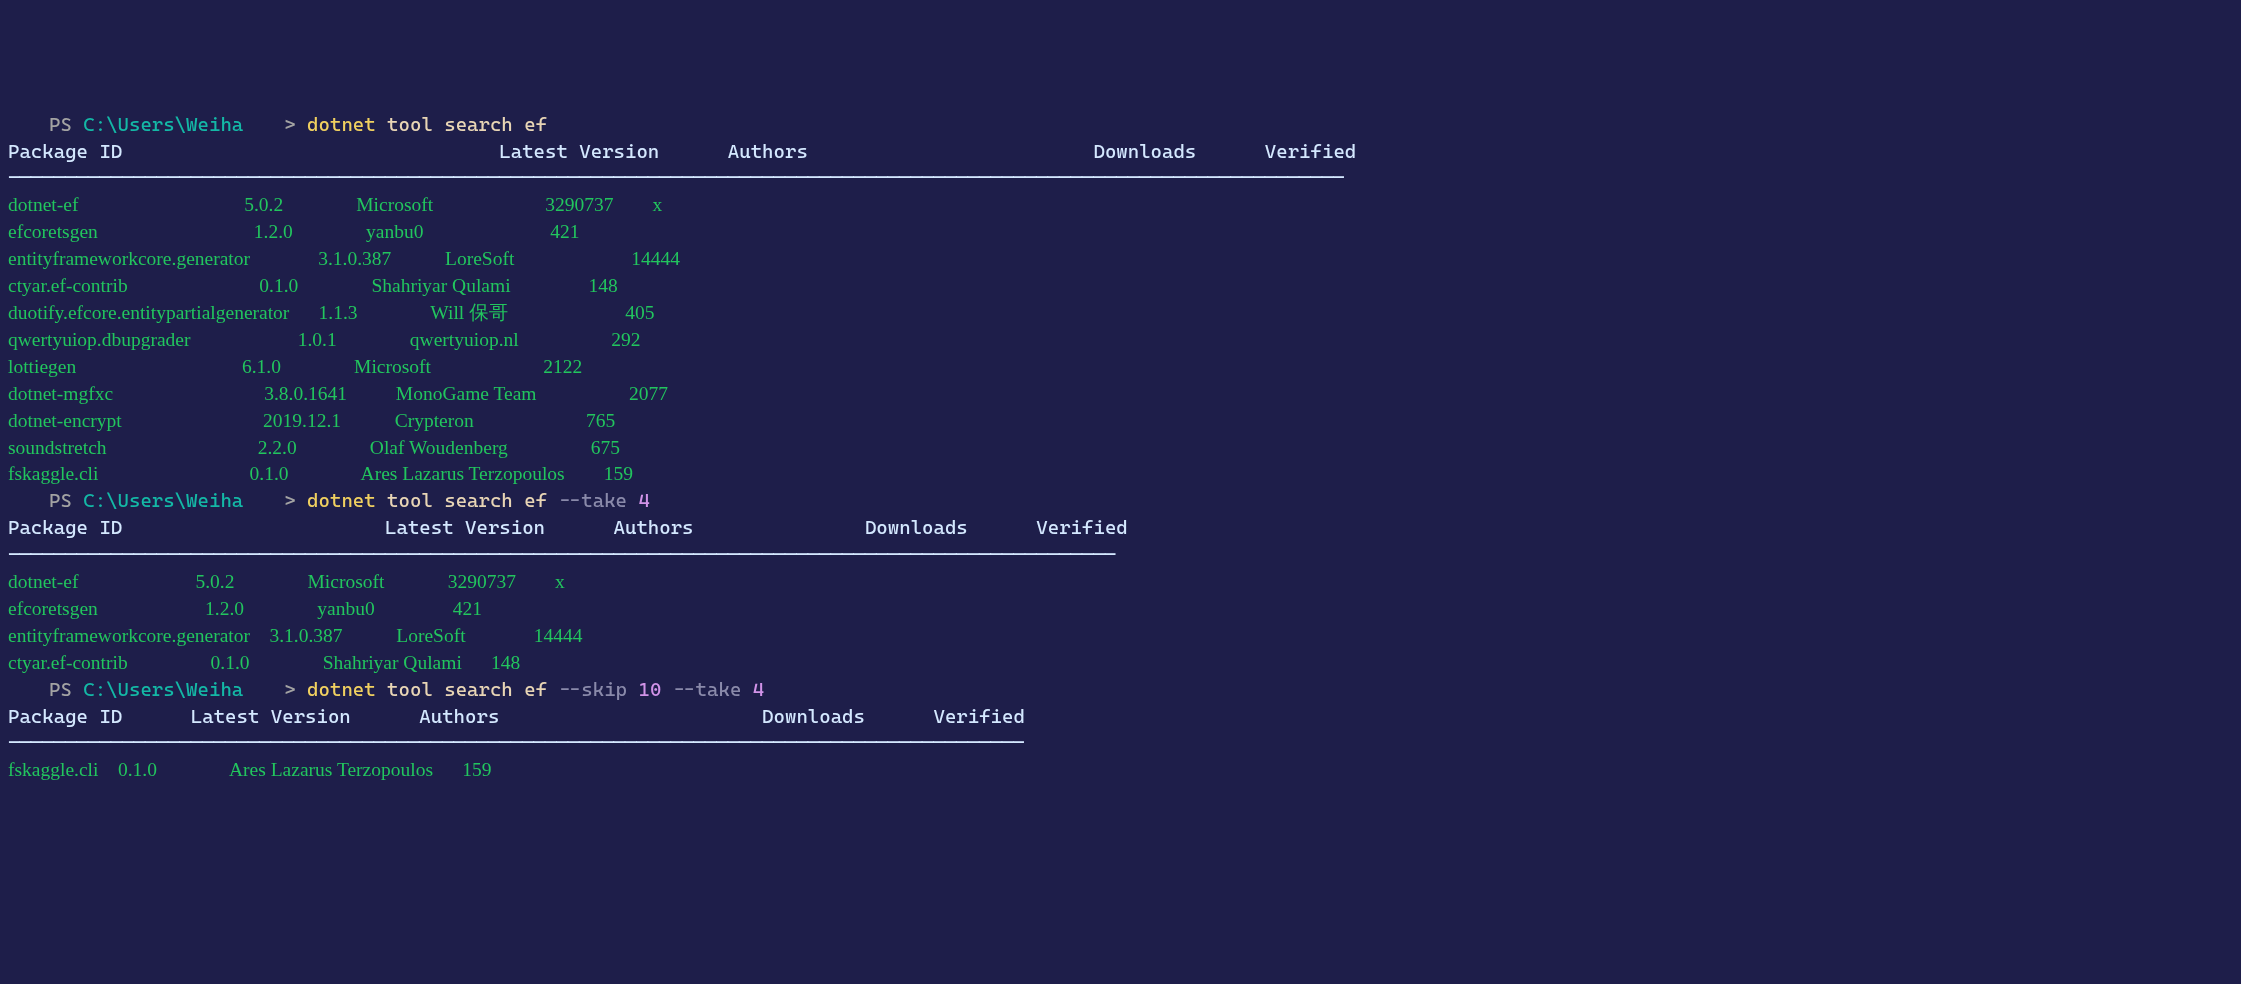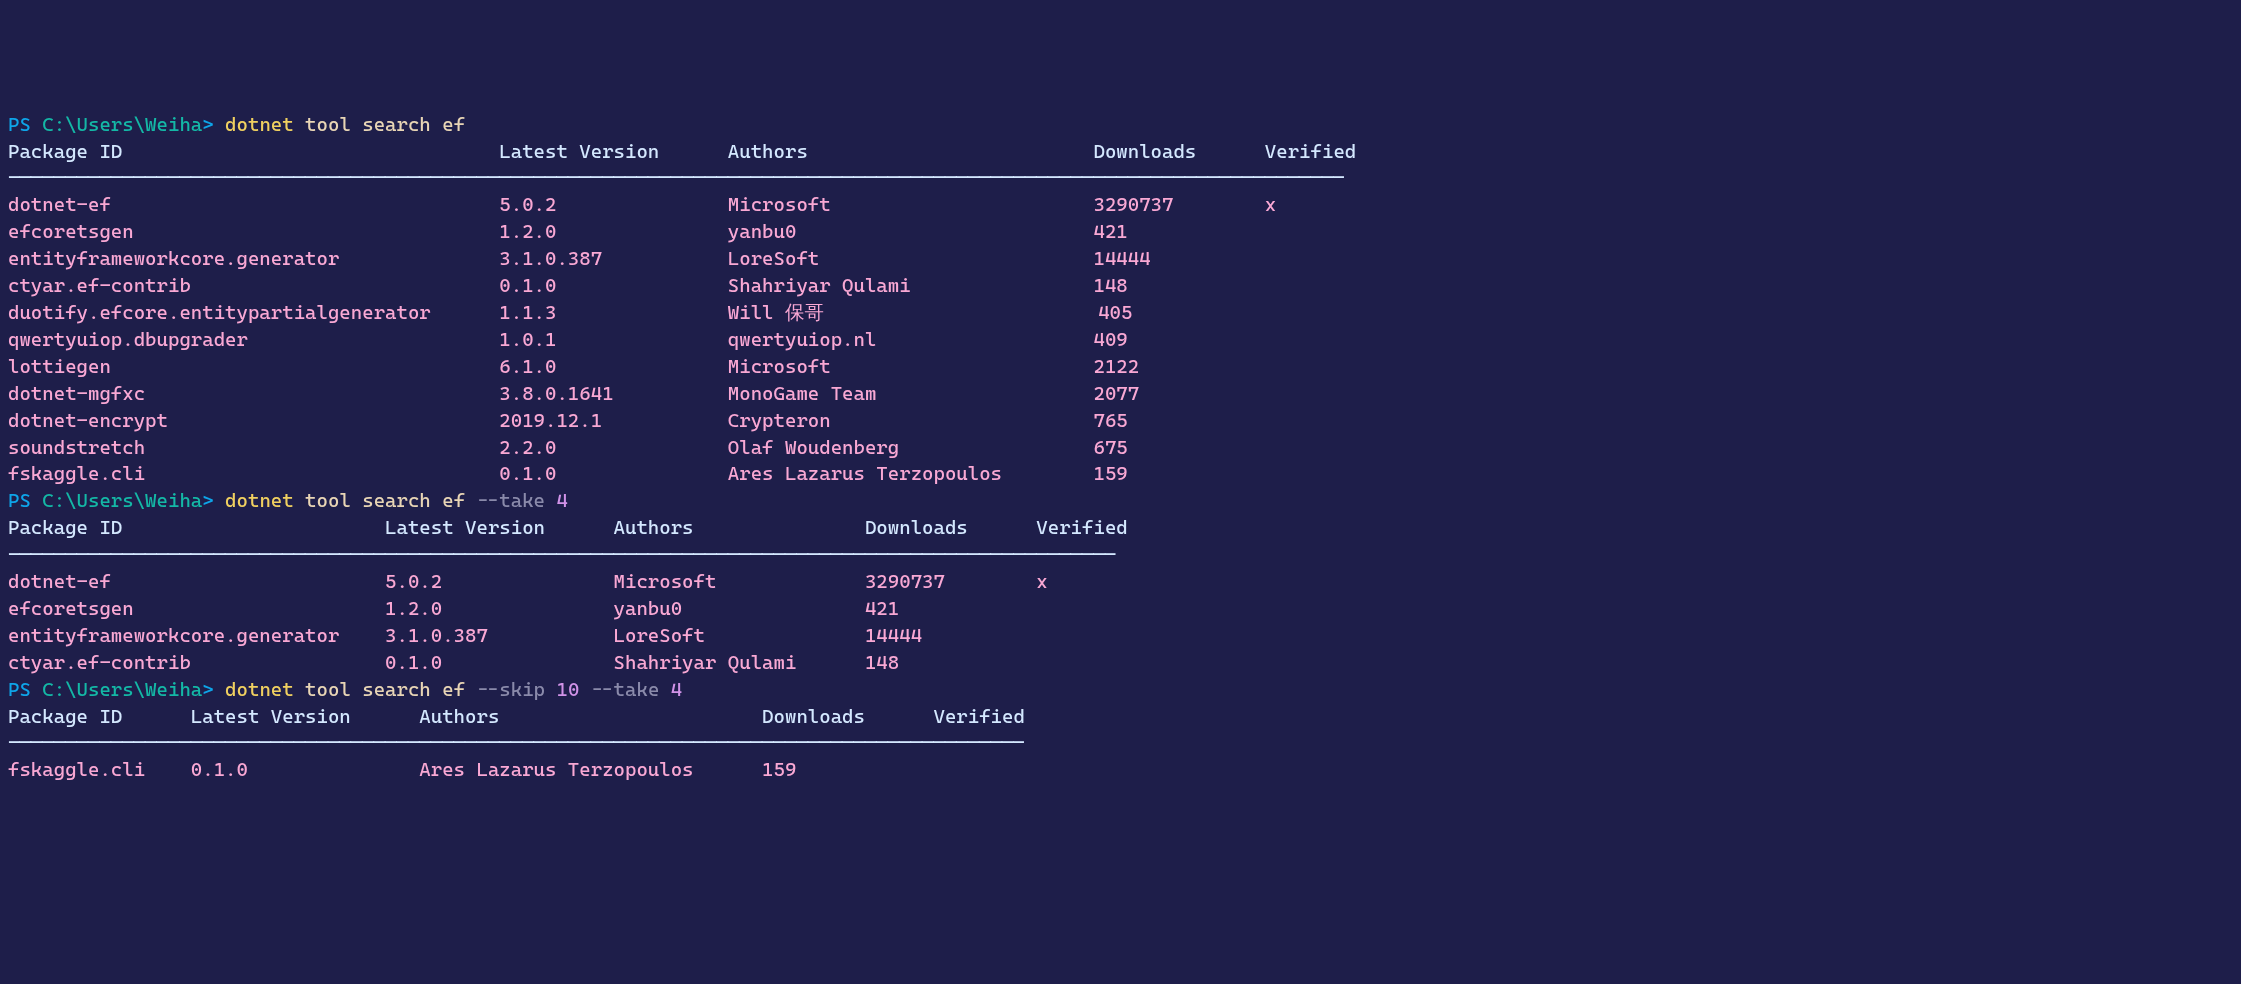--- a/index.html
+++ b/index.html
@@ -11,21 +11,22 @@
     background-color: #1e1e4a;
     color: #e8d5b5;
     font-family: 'Cascadia Code', 'Consolas', 'Courier New', monospace;
     font-size: 19.5px;
     line-height: 1.38;
     padding: 4px 8px;
     white-space: pre;
     overflow-x: auto;
   }
   .prompt-ps {
-    color: #0ea5e9;
+    color: #a3a3a3;
+    margin-left: 41px;
   }
   .prompt-path {
     color: #14b8a6;
   }
   .cmd-exe {
     color: #f0d060;
     text-align: right;
   }
   .cmd-arg {
     color: #e8d5b5;
@@ -36,37 +37,38 @@
   .cmd-num {
     color: #d193e8;
   }
   .header {
     color: #d4e8ff;
   }
   .dashes {
     color: #d4e8ff;
   }
   .row {
-    color: #f9a8d4;
+    color: #22c55e;
+    font-family: Liberation Serif, serif;
   }
 </style>
 </head>
 <body>
 
 
 
 <div><span><span class="prompt-ps">PS </span><span class="prompt-path">C:\Users\Weiha</span><span class="prompt-ps">&gt; </span><span class="cmd-exe">dotnet</span><span class="cmd-arg"> tool search ef</span></span>
 <span class="header">Package ID                                 Latest Version      Authors                         Downloads      Verified</span>
 <span class="dashes">---------------------------------------------------------------------------------------------------------------------</span>
 <span class="row">dotnet-ef                                  5.0.2               Microsoft                       3290737        x</span>
 <span class="row">efcoretsgen                                1.2.0               yanbu0                          421</span>
 <span class="row">entityframeworkcore.generator              3.1.0.387           LoreSoft                        14444</span>
 <span class="row">ctyar.ef-contrib                           0.1.0               Shahriyar Qulami                148</span>
 <span class="row">duotify.efcore.entitypartialgenerator      1.1.3               Will 保哥                        405</span>
-<span class="row">qwertyuiop.dbupgrader                      1.0.1               qwertyuiop.nl                   409</span>
+<span class="row">qwertyuiop.dbupgrader                      1.0.1               qwertyuiop.nl                   292</span>
 <span class="row">lottiegen                                  6.1.0               Microsoft                       2122</span>
 <span class="row">dotnet-mgfxc                               3.8.0.1641          MonoGame Team                   2077</span>
 <span class="row">dotnet-encrypt                             2019.12.1           Crypteron                       765</span>
 <span class="row">soundstretch                               2.2.0               Olaf Woudenberg                 675</span>
 <span class="row">fskaggle.cli                               0.1.0               Ares Lazarus Terzopoulos        159</span>
 <span><span class="prompt-ps">PS </span><span class="prompt-path">C:\Users\Weiha</span><span class="prompt-ps">&gt; </span><span class="cmd-exe">dotnet</span><span class="cmd-arg"> tool search ef </span><span class="cmd-flag">--take</span><span class="cmd-num"> 4</span></span>
 <span class="header">Package ID                       Latest Version      Authors               Downloads      Verified</span>
 <span class="dashes">-------------------------------------------------------------------------------------------------</span>
 <span class="row">dotnet-ef                        5.0.2               Microsoft             3290737        x</span>
 <span class="row">efcoretsgen                      1.2.0               yanbu0                421</span>

